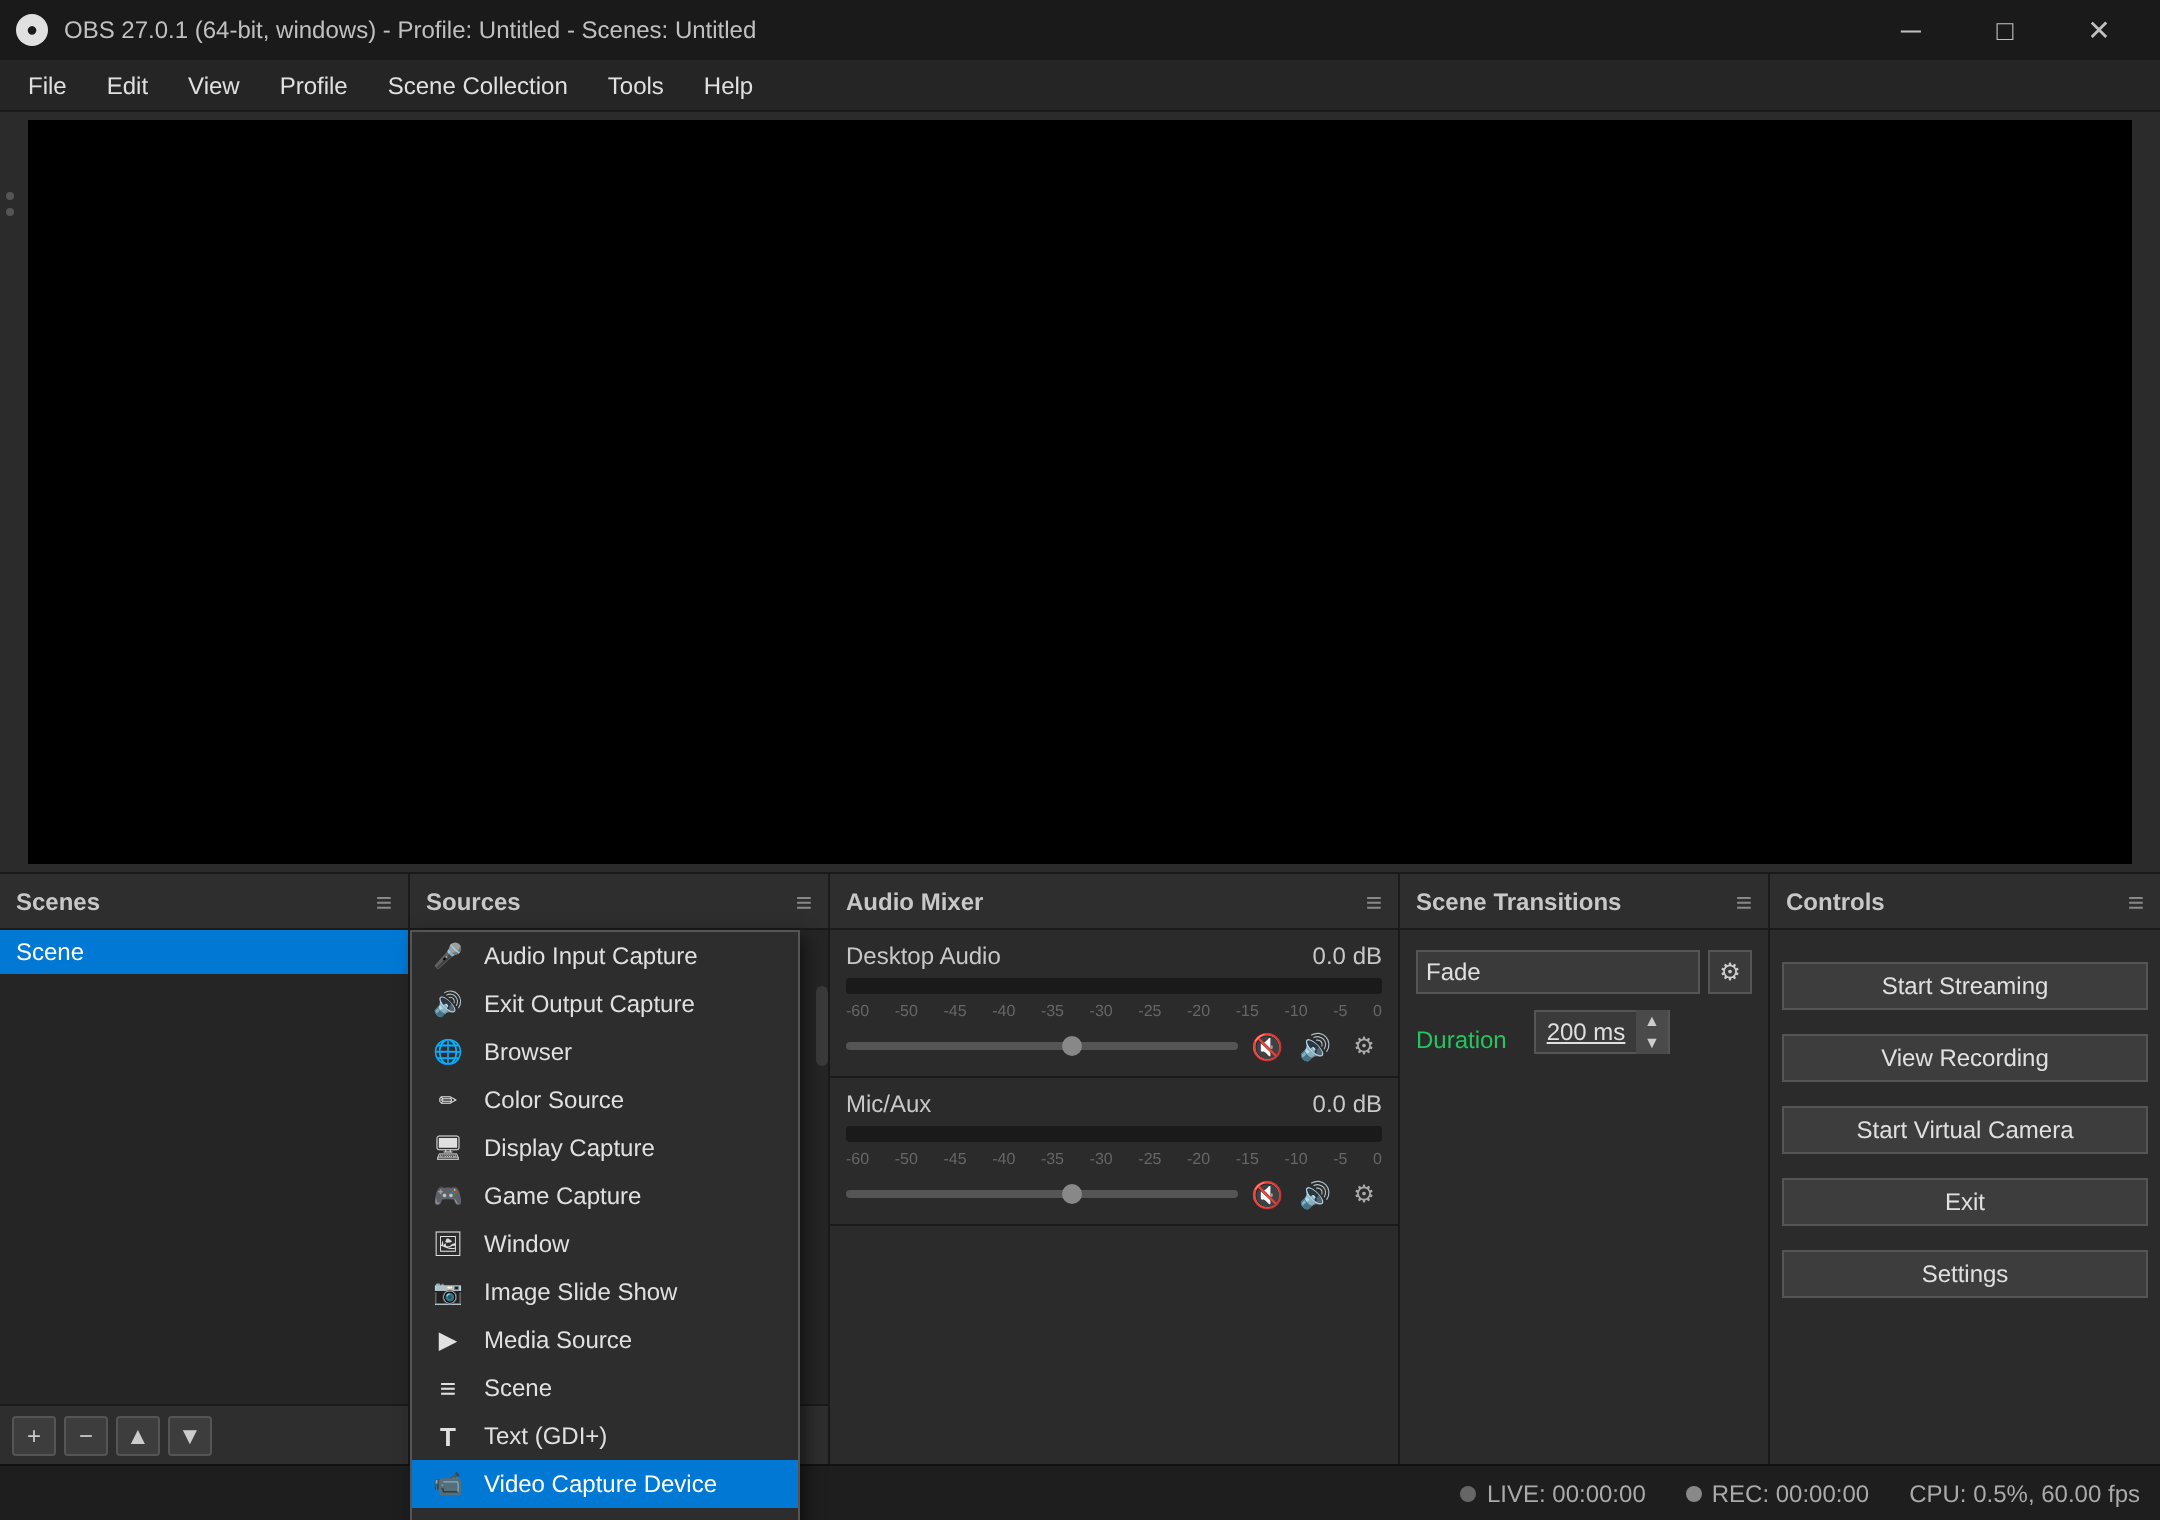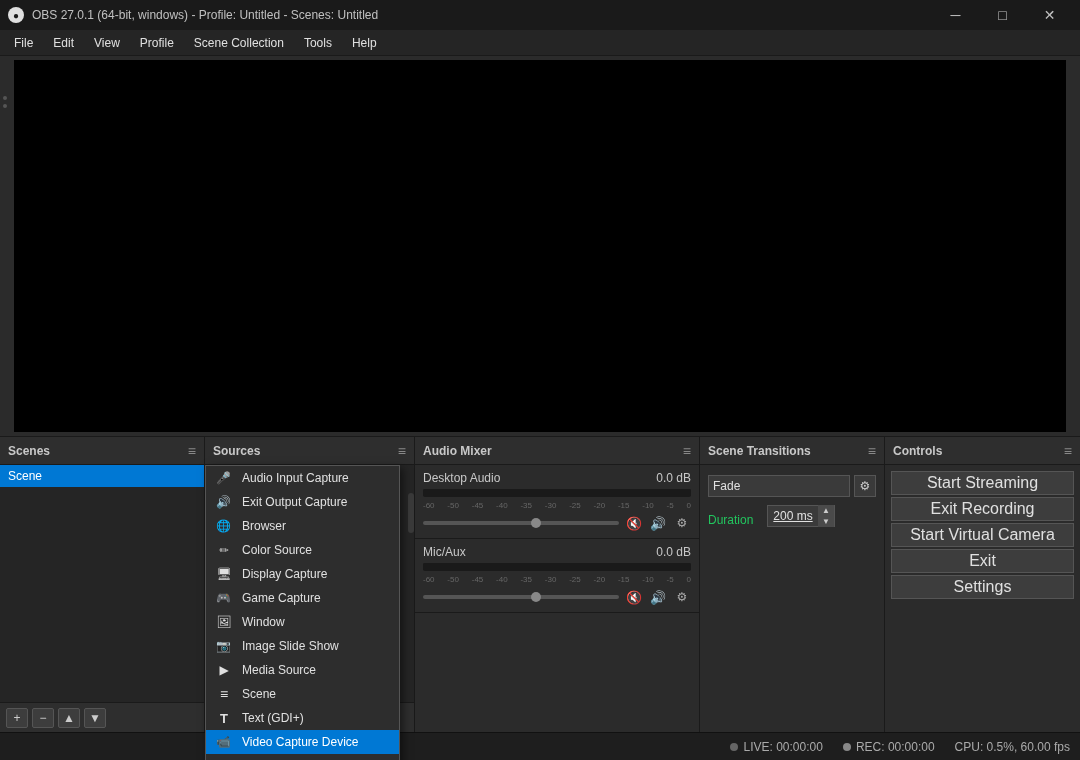--- a/index.html
+++ b/index.html
@@ -384,23 +384,23 @@
     #controls-panel {
       width: 195px;
       display: flex;
       flex-direction: column;
     }
     .control-btn {
       height: 24px;
       background: #3d3d3d;
       border: 1px solid #555;
       color: #e0e0e0;
-      font-size: 16px;
-      cursor: pointer;
-      margin: 2px 6px;
+      font-size: 12px;
+      cursor: pointer;
+      margin: 12px 6px;
       display: flex;
       align-items: center;
       justify-content: center;
     }
 
     
     #statusbar {
       height: 28px;
       background: #1e1e1e;
       border-top: 1px solid #111;
@@ -677,21 +677,21 @@
       </div>
     </div>
 
     <div id="controls-panel">
       <div class="panel-header">
         <span>Controls</span>
         <span class="panel-header-icon">≡</span>
       </div>
       <div style="padding-top:4px;">
         <div class="control-btn">Start Streaming</div>
-        <div class="control-btn">Exit Recording</div>
+        <div class="control-btn">View Recording</div>
         <div class="control-btn">Start Virtual Camera</div>
         <div class="control-btn">Exit</div>
         <div class="control-btn">Settings</div>
       </div>
     </div>
 
   </div>
 </div>
 
 <div id="statusbar">

